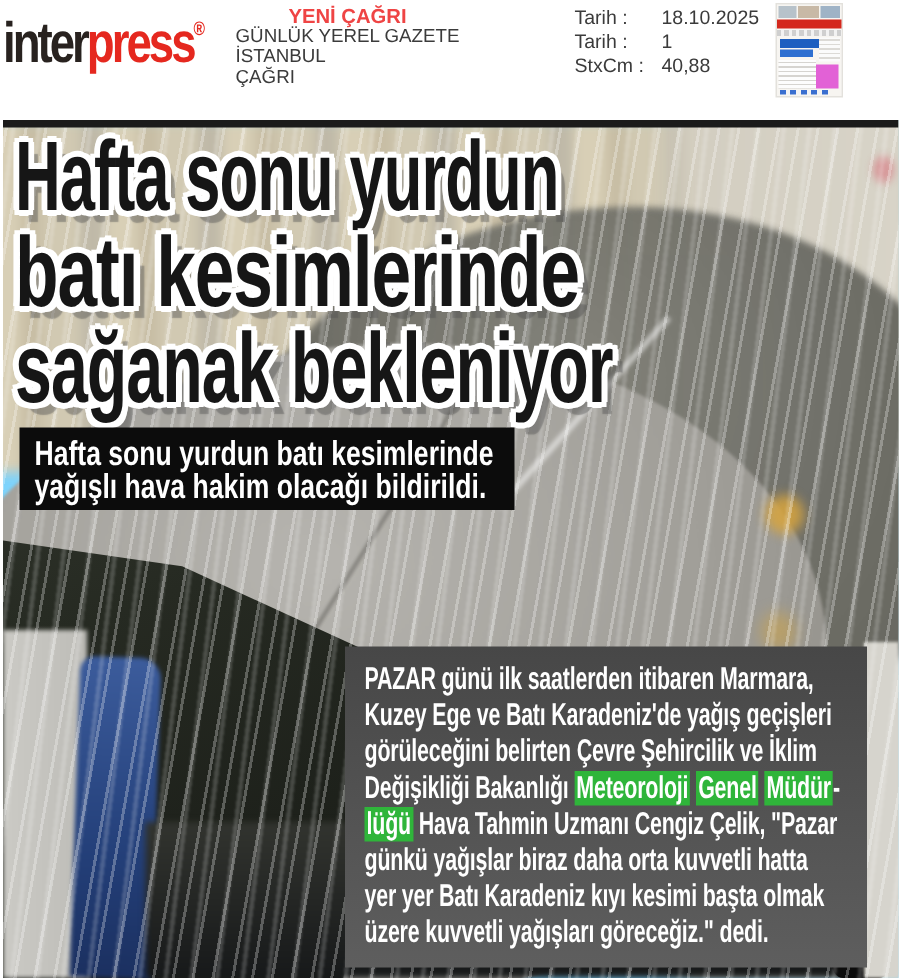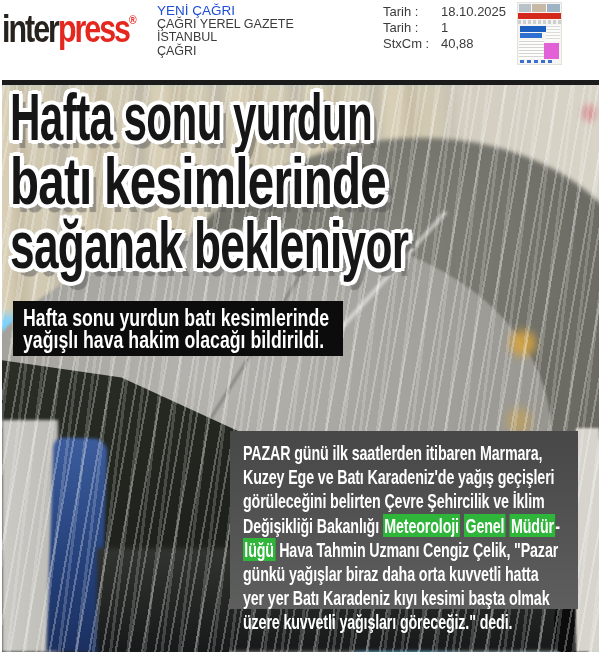--- a/index.html
+++ b/index.html
@@ -10,21 +10,21 @@
   }
   .page{position:absolute;inset:0;}
 
   
   .hdr{position:absolute;left:0;top:0;width:602px;height:100px;background:#fff;}
   .logo{position:absolute;left:2px;top:8px;font-size:38px;font-weight:bold;letter-spacing:-2.5px;
         transform:scaleX(0.8);transform-origin:0 0;white-space:nowrap;color:#28221f;}
   .logo .red{color:var(--logo-red);}
   .logo sup{font-size:13px;letter-spacing:0;vertical-align:18px;color:var(--logo-red);}
   .pub{position:absolute;left:157px;top:4px;color:#3b3b3b;font-size:12.5px;line-height:13.6px;}
-  .pub .name{font-weight:normal;font-size:13.5px;color:#1d4ed8;}
+  .pub .name{font-weight:bold;font-size:13.5px;color:#ef4444;text-align:center;}
   .meta{position:absolute;left:383px;top:4px;color:#3b3b3b;font-size:13px;line-height:16px;}
   .meta .lbl{display:inline-block;width:58px;}
   
   .thumb{position:absolute;left:518px;top:3px;width:43px;height:61px;background:#f7f5f1;outline:1px solid #e3e1dc;}
   .thumb div{position:absolute;}
   .t-ph1{left:1px;top:1px;width:12px;height:8px;background:#b7c2ca;}
   .t-ph2{left:14px;top:1px;width:14px;height:8px;background:#c8b9a6;}
   .t-ph3{left:29px;top:1px;width:13px;height:8px;background:#9fb3c6;}
   .t-mast{left:0;top:10px;width:43px;height:6px;background:#d4281c;}
   .t-sub{left:0;top:17px;width:43px;height:4px;background:repeating-linear-gradient(90deg,#cfcfcf 0 3px,#f2f2f2 3px 5px);}
@@ -73,44 +73,44 @@
   .headline-line{position:absolute;left:8px;white-space:nowrap;font-weight:bold;font-size:66px;line-height:66px;
     letter-spacing:-1px;color:var(--headline-color);transform-origin:0 0;
     text-shadow:-6px 0 0 #fff,6px 0 0 #fff,0 -4px 0 #fff,0 4px 0 #fff,
       -5px -3px 0 #fff,5px -3px 0 #fff,-5px 3px 0 #fff,5px 3px 0 #fff,
       10px 8px 1px rgba(80,80,80,.45);}
   .hl1{top:4px;transform:scaleX(0.64);}
   .hl2{top:68px;transform:scaleX(0.72);}
   .hl3{top:132px;transform:scaleX(0.67);}
 
   
-  .subhead-box{position:absolute;left:11px;top:221px;width:330px;height:55px;box-sizing:border-box;
+  .subhead-box{position:absolute;left:11px;top:205px;width:330px;height:55px;box-sizing:border-box;
     background:var(--subhead-bg);color:#fff;padding:6px 10px;}
   .subhead-line{white-space:nowrap;font-weight:bold;font-size:23px;line-height:22px;
     transform:scaleX(0.77);transform-origin:0 50%;}
 
   
-  .body-box{position:absolute;left:228px;top:351px;width:348px;height:178px;box-sizing:border-box;
+  .body-box{position:absolute;left:228px;top:351px;width:348px;height:214px;box-sizing:border-box;
     background:linear-gradient(180deg,#474747,#5e5e5e);color:#fff;padding:10px 13px;}
   .body-line{white-space:nowrap;font-weight:bold;font-size:21px;line-height:24.2px;
     transform:scaleX(0.68);transform-origin:0 50%;letter-spacing:-0.2px;}
   .hl-green{background:var(--hl-green);padding:0 2px;}
 </style>
 </head>
 <body style="--logo-red: #e5281f; --hl-green: #2fb53a; --subhead-bg: #0c0c0c; --headline-color: #161616;">
 
 <div class="page">
 
   <div class="hdr">
     <div class="logo">
       <span>inter</span><span class="red">press</span><sup>®</sup>
     </div>
     <div class="pub">
       <div class="name">YENİ ÇAĞRI</div>
-      <div>ÇAĞRI YEREL GAZETE</div>
+      <div>GÜNLÜK YEREL GAZETE</div>
       <div>İSTANBUL</div>
       <div>ÇAĞRI</div>
     </div>
     <div class="meta">
       <div>
         <span class="lbl">Tarih :</span><span>18.10.2025</span>
       </div>
       <div>
         <span class="lbl">Tarih :</span><span>1</span>
       </div>

